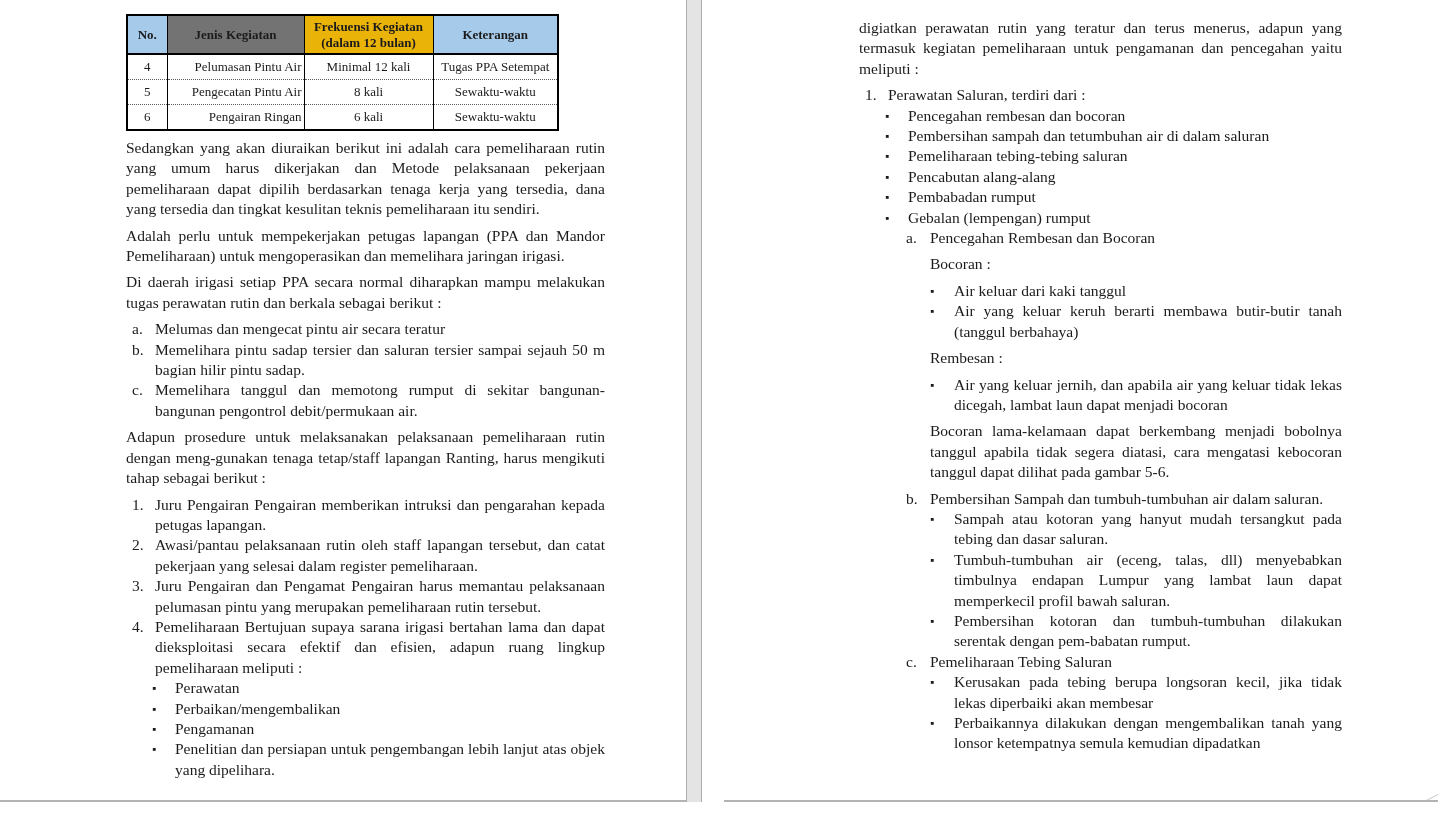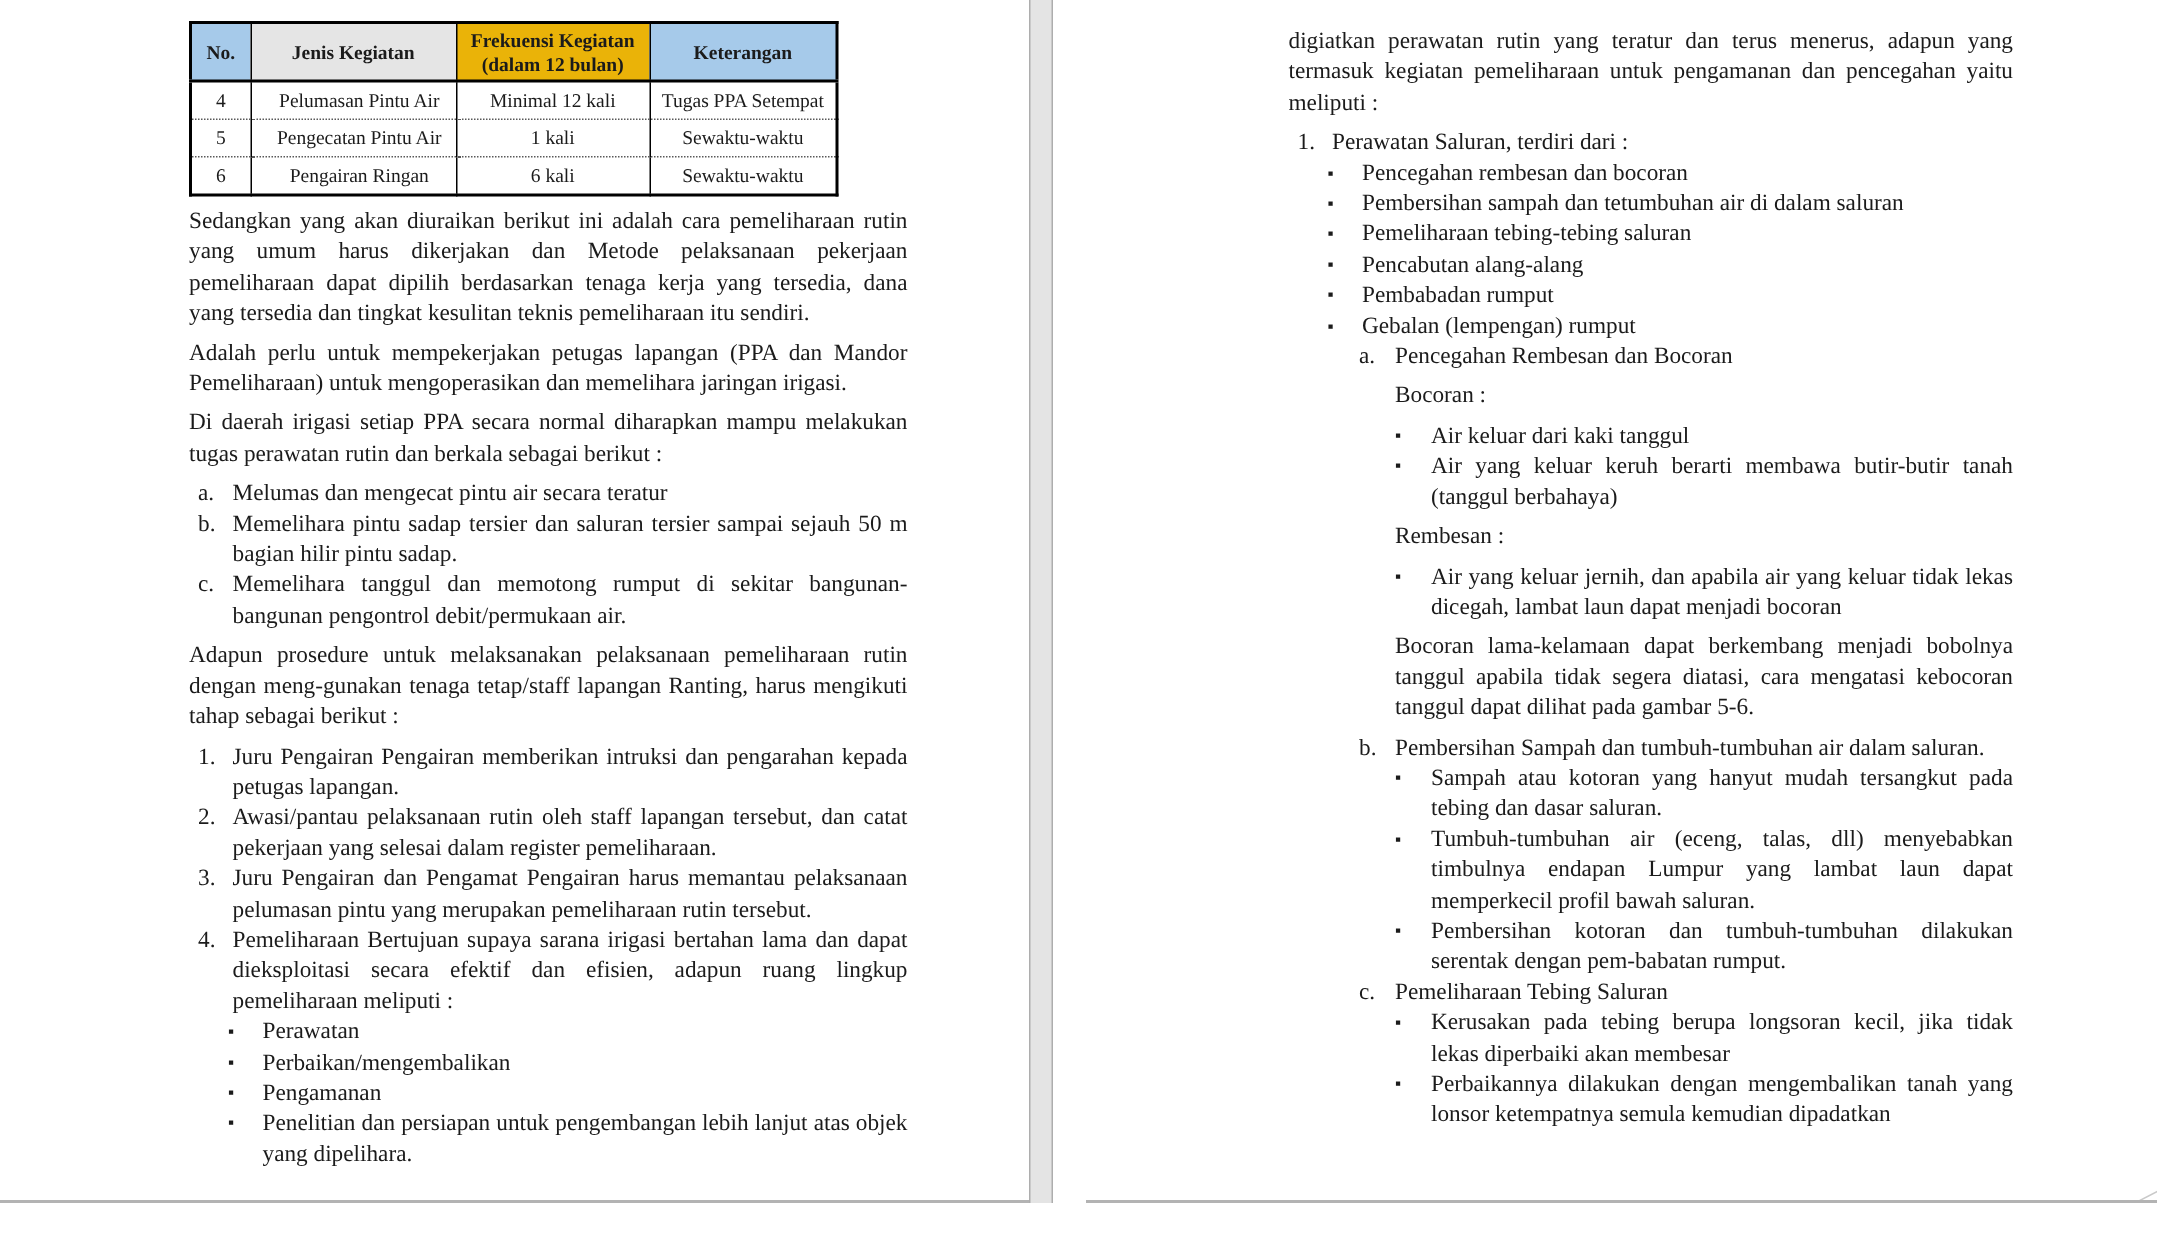--- a/index.html
+++ b/index.html
@@ -35,55 +35,55 @@
   .mk.bullet{font-size:11.5px;line-height:20.4px}
 
   table.doc{border-collapse:collapse;table-layout:fixed;width:431px;margin:0 0 7px 0;
     font-size:13px;line-height:16px;border:2px solid #000;text-align:center}
   table.doc th{font-weight:bold;vertical-align:middle;border:1px solid #000;
     padding:2px 2px;white-space:pre-line;height:33px}
   table.doc td{border-left:1px solid #000;border-right:1px solid #000;
     vertical-align:middle;padding:4px 2px}
   table.doc thead tr{border-bottom:2px solid #000}
   table.doc tbody tr + tr{border-top:1px dotted #595959}
-  table.doc td.cell-left{text-align:center;padding-left:10px}
+  table.doc td.cell-left{text-align:right;padding-left:10px}
 </style>
 </head>
 <body>
 
 <div class="spread">
   <div class="page page-left">
     <div class="content content-left" id="content-left">
         <table class="doc block">
           <colgroup>
             <col style="width: 40px;">
             <col style="width: 137px;">
             <col style="width: 129px;">
             <col style="width: 125px;">
           </colgroup>
           <thead>
             <tr>
               <th style="background: rgb(166, 202, 234);">No.</th>
-              <th style="background: #e5e5e5; margin-top: 20px;">Jenis Kegiatan</th>
+              <th style="background: #737373; margin-top: 20px;">Jenis Kegiatan</th>
               <th style="background: #eab308;">Frekuensi Kegiatan
 (dalam 12 bulan)</th>
               <th style="background: rgb(166, 202, 234); margin-left: 45px;">Keterangan</th>
             </tr>
           </thead>
           <tbody>
             <tr>
               <td>4</td>
               <td class="cell-left">Pelumasan Pintu Air</td>
               <td>Minimal 12 kali</td>
               <td>Tugas PPA Setempat</td>
             </tr>
             <tr>
               <td>5</td>
               <td class="cell-left">Pengecatan Pintu Air</td>
-              <td>1  kali</td>
+              <td>8  kali</td>
               <td>Sewaktu-waktu</td>
             </tr>
             <tr>
               <td>6</td>
               <td class="cell-left">Pengairan Ringan</td>
               <td>6 kali</td>
               <td>Sewaktu-waktu</td>
             </tr>
           </tbody>
         </table>

